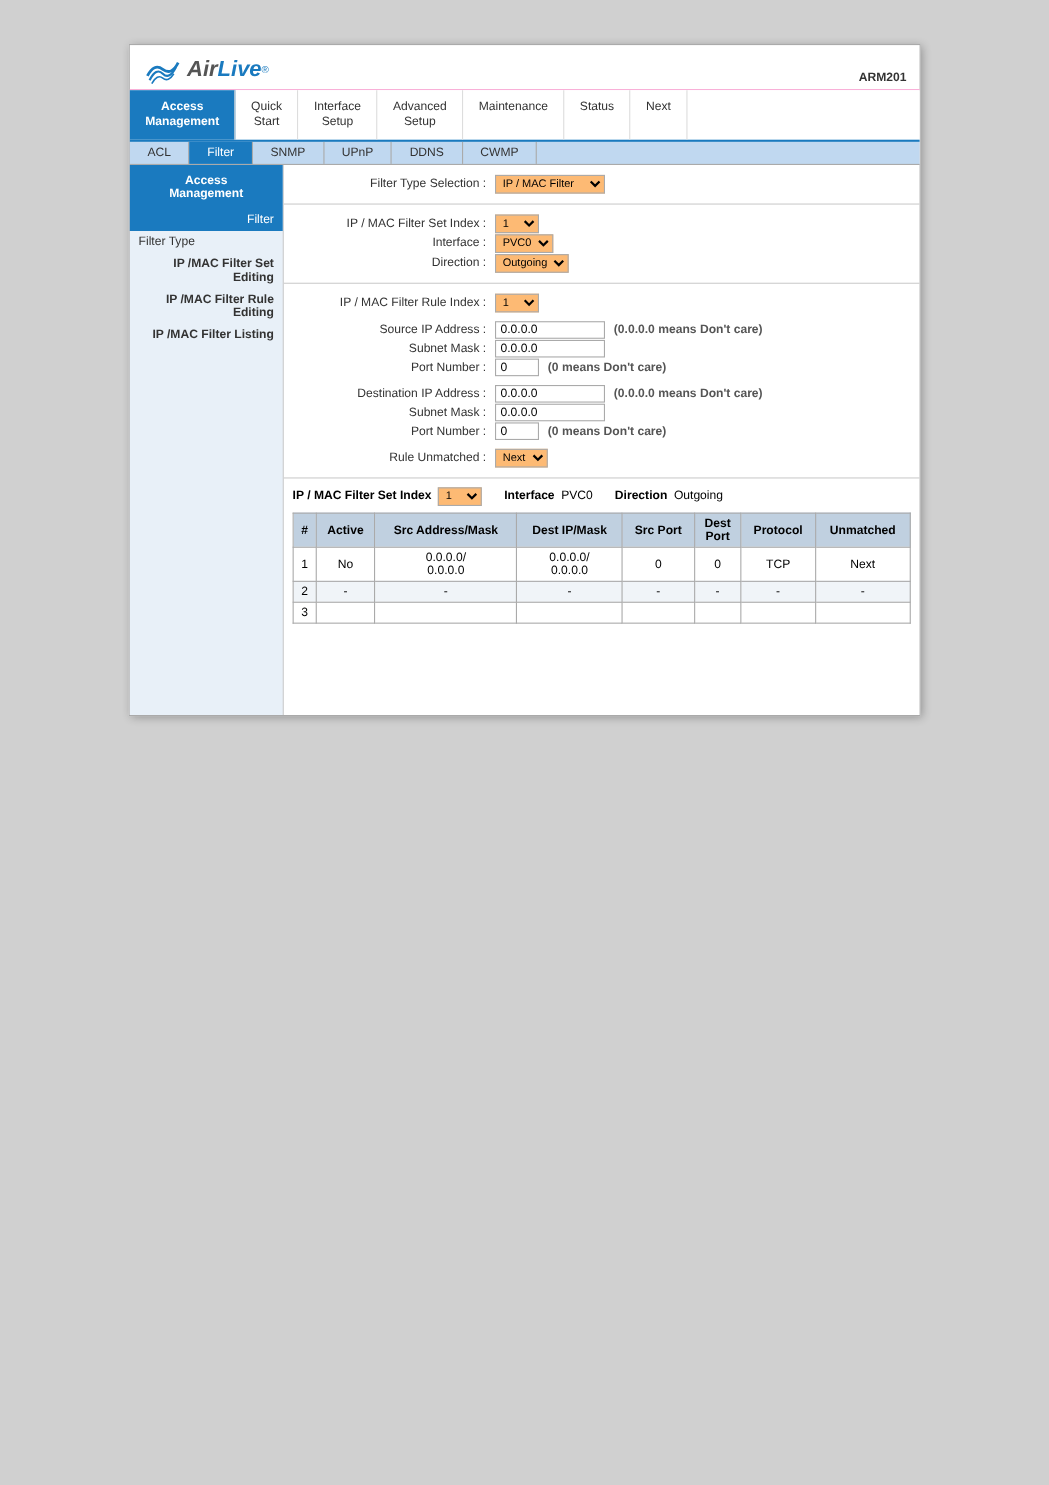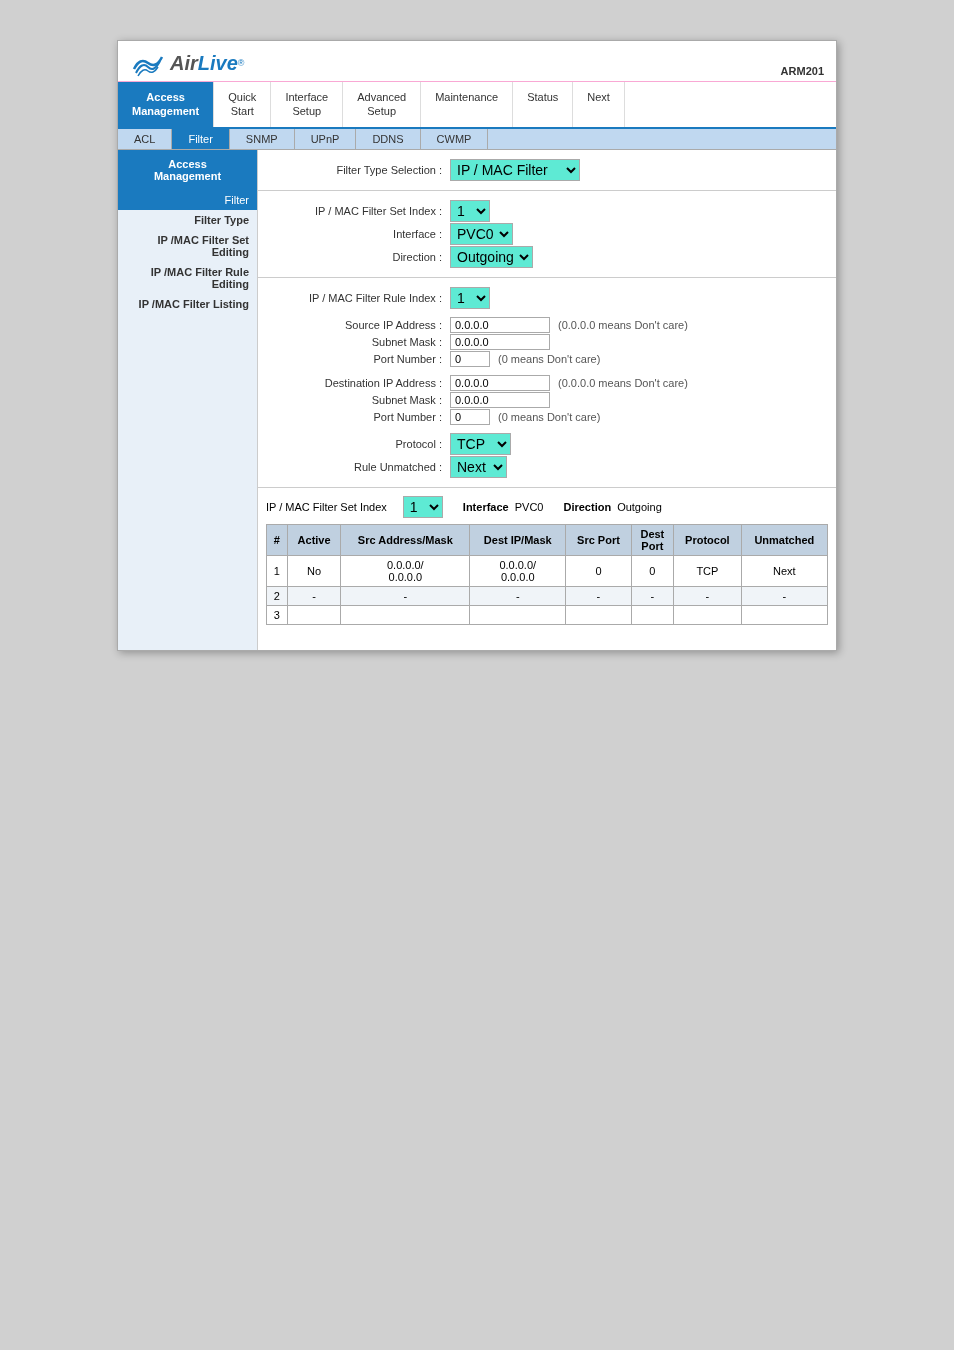--- a/index.html
+++ b/index.html
@@ -111,25 +111,26 @@
     .form-input-sm {
       width: 40px;
     }
     .form-input-md {
       width: 100px;
     }
     .form-hint {
       margin-left: 8px;
       color: #555;
       font-size: 11px;
+      font-weight: bold;
     }
     select {
       border: 1px solid #aaa;
-      background: #5eead4;
-      font-size: 14px;
+      background: #fdba74;
+      font-size: 10px;
       padding: 1px 2px;
     }
     .radio-group {
       display: flex;
       align-items: center;
       gap: 6px;
     }
     .table-section {
       padding: 8px;
     }
@@ -224,21 +225,21 @@
     <div class="sidebar-nav-item">CWMP</div>
   </div>
 
   <div class="content-area">
 
     <div class="left-panel">
       <div class="left-panel-title">
         Access<br>Management
       </div>
       <div style="background:#1a7abf; color:#fff; text-align:right; padding:4px 8px; font-size:11px; cursor:pointer;">Filter</div>
-      <div style="padding:4px 8px; font-size:11px; font-weight:bold; color:#333; text-align:right;">Filter Type</div>
+      <div style="padding:4px 8px; font-size:11px; font-weight:normal; color:#333; text-align:left;">Filter Type</div>
       <div style="padding:4px 8px; font-size:11px; font-weight:bold; color:#333; text-align:right;">IP /MAC Filter Set Editing</div>
       <div style="padding:4px 8px; font-size:11px; font-weight:bold; color:#333; text-align:right;">IP /MAC Filter Rule Editing</div>
       <div style="padding:4px 8px; font-size:11px; font-weight:bold; color:#333; text-align:right;">IP /MAC Filter Listing</div>
     </div>
 
     <div class="main-panel">
 
       <div class="form-section">
         <div class="form-row">
           <span class="form-label">Filter Type Selection :</span>
@@ -309,36 +310,30 @@
         </div>
         <div class="form-row">
           <span class="form-label">Port Number :</span>
           <input type="text" class="form-input form-input-sm" value="0" style="">
           <span class="form-hint">(0 means Don't care)</span>
         </div>
 
         <div style="margin-top:8px;"></div>
 
         <div class="form-row">
-          <span class="form-label">Protocol :</span>
-          <select>
-            <option>TCP</option><option>UDP</option><option>ICMP</option><option>Any</option>
-          </select>
-        </div>
-        <div class="form-row">
           <span class="form-label">Rule Unmatched :</span>
           <select>
             <option>Next</option><option>Drop</option>
           </select>
         </div>
       </div>
 
       <div class="table-section">
         <div class="index-selector">
-          <span style="font-weight:normal; margin-right:16px;">IP / MAC Filter Set Index</span>
+          <span style="font-weight:bold; margin-right:6px;">IP / MAC Filter Set Index</span>
           <select class="form-input-sm">
             <option>1</option>
           </select>
           <span style="margin-left:20px; font-weight:bold;">Interface</span>
           <span style="margin-left:6px;">PVC0</span>
           <span style="margin-left:20px; font-weight:bold;">Direction</span>
           <span style="margin-left:6px;">Outgoing</span>
         </div>
 
         <table class="filter-table">

